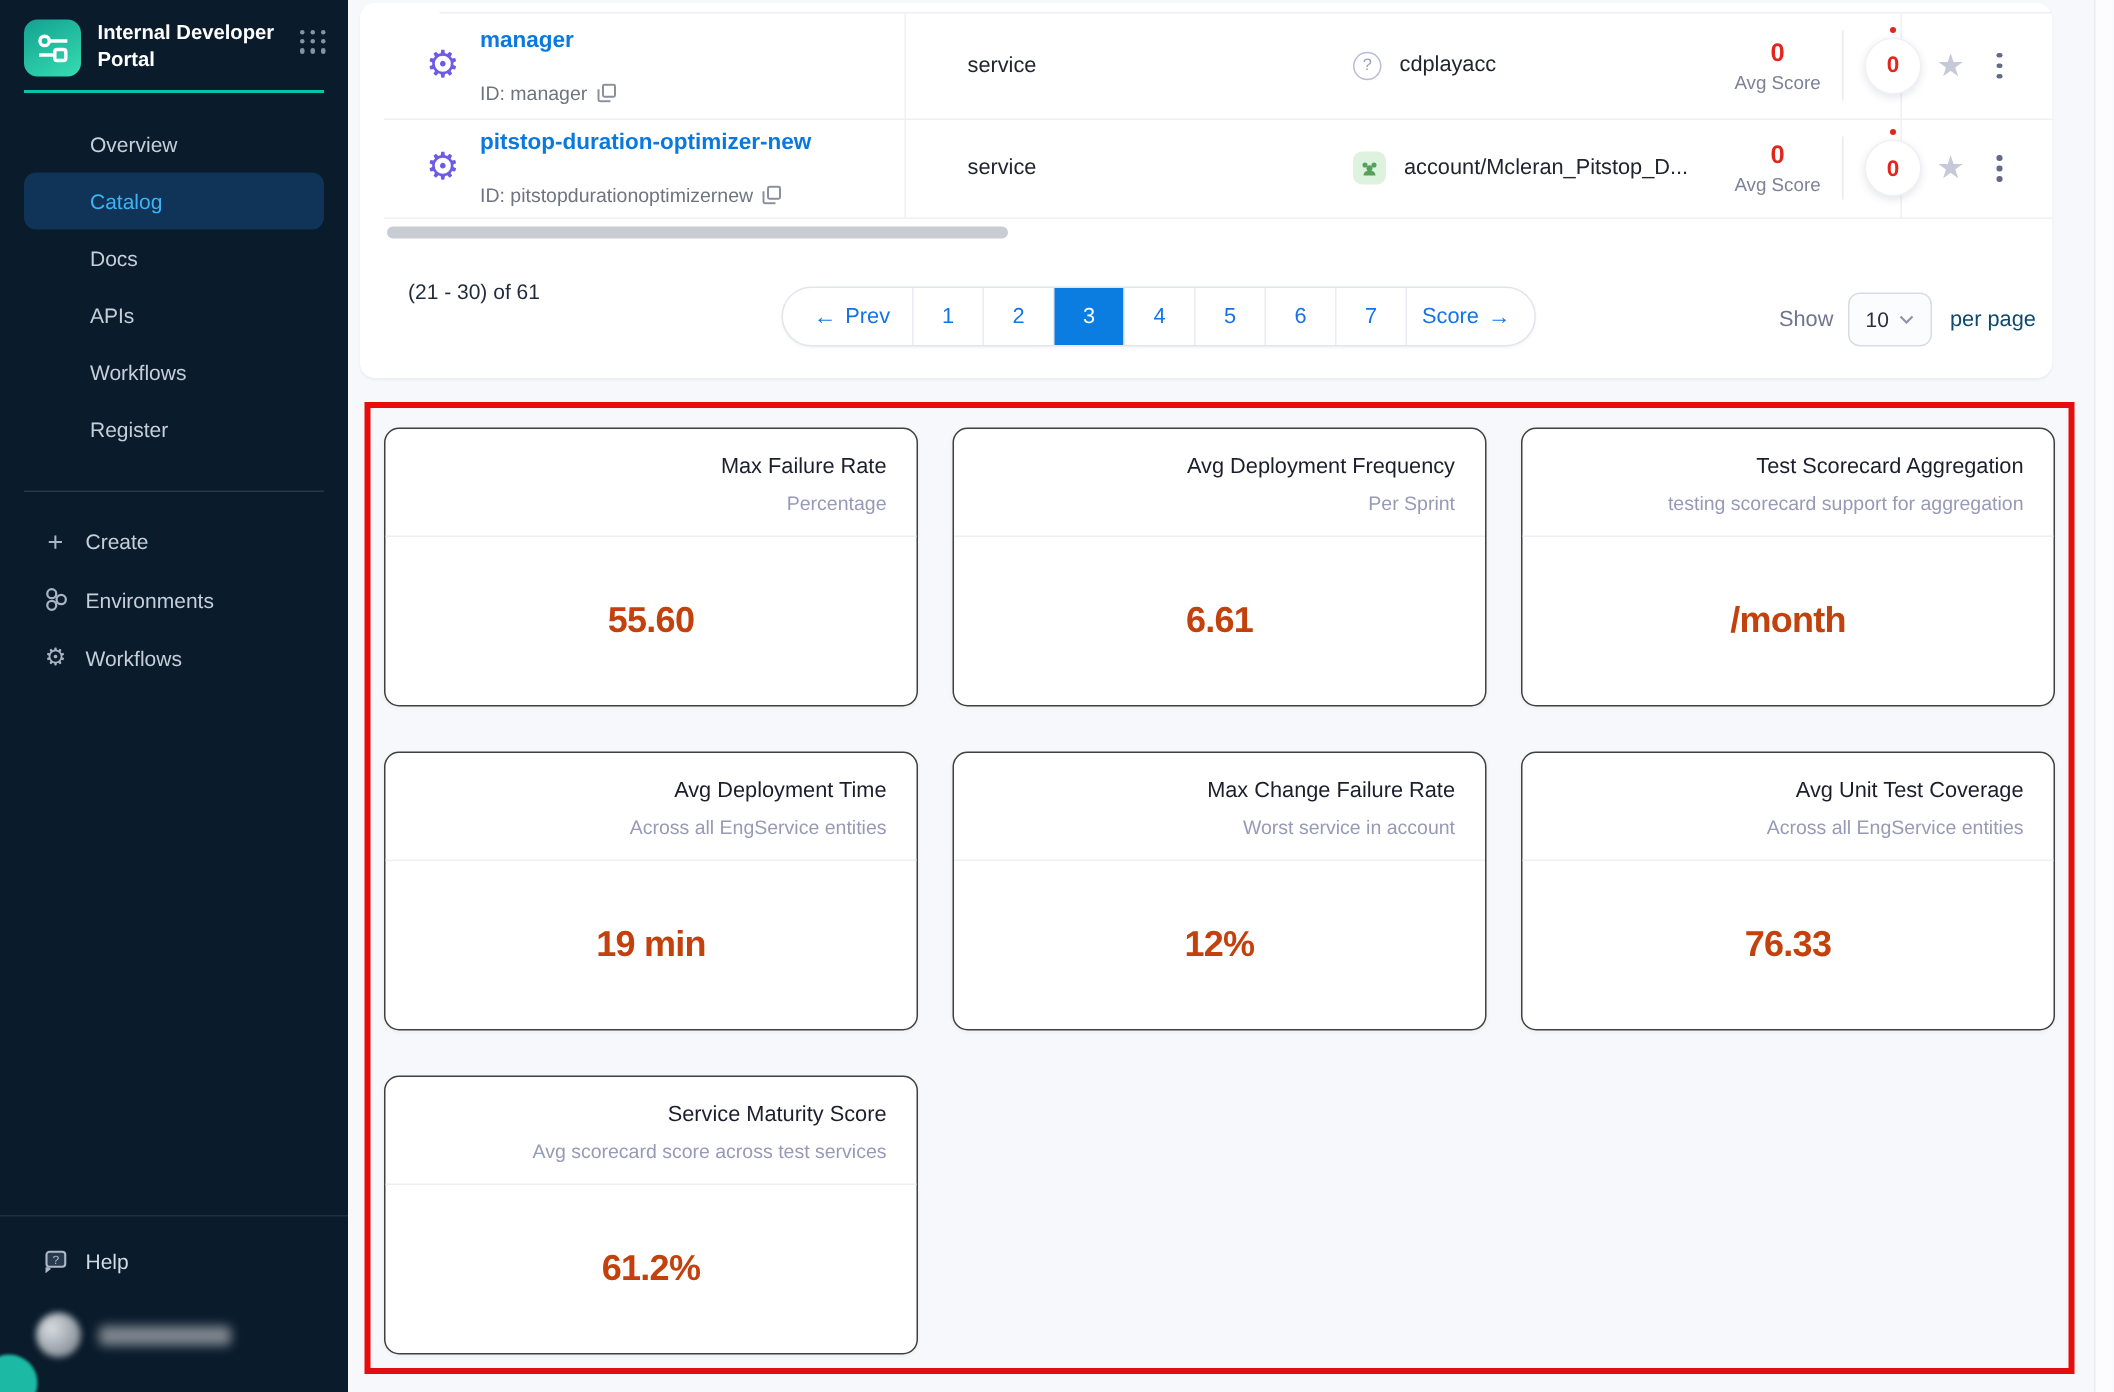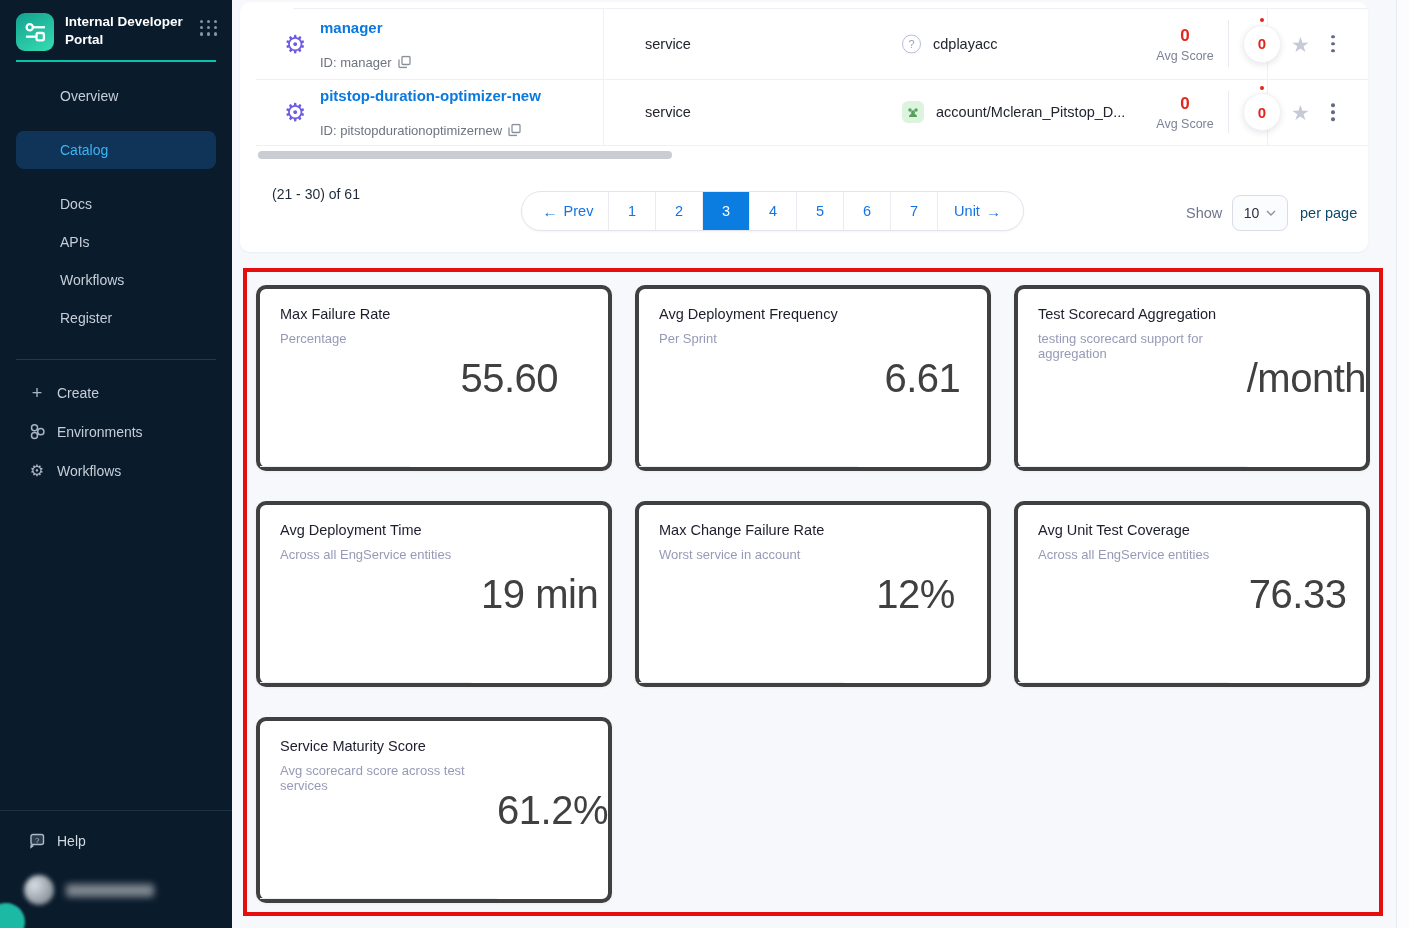--- a/index.html
+++ b/index.html
@@ -14,21 +14,21 @@
   
   .sidebar{position:absolute;left:0;top:0;width:232px;height:928px;background:#0a1b2c;z-index:5;overflow:hidden;}
   .brand{display:flex;align-items:flex-start;padding:13px 14px 0 16px;}
   .logo-box{width:38px;height:38px;border-radius:9px;background:linear-gradient(150deg,#13a191,#36ddb1);display:flex;align-items:center;justify-content:center;flex:none;}
   .brand-title{color:#ffffff;font-size:13.5px;font-weight:bold;line-height:1.3;width:118px;margin-left:11px;}
   .grid-icon{margin-left:auto;margin-top:7px;display:grid;grid-template-columns:repeat(3,4px);gap:3px;cursor:pointer;}
   .grid-icon i{width:3.2px;height:3.2px;background:#8494a8;border-radius:50%;}
   .brand-underline{height:2px;background:#04c5ab;margin:9px 16px 0 16px;}
   .side-nav{margin-top:15px;}
   .nav-item{height:38px;display:flex;align-items:center;padding-left:60px;color:#c6ced8;font-size:14px;cursor:pointer;}
-  .nav-item.active{margin:16px 16px;padding-left:44px;background:#0f3457;border-radius:8px;color:#3db3f5;}
+  .nav-item.active{margin:0 16px;padding-left:44px;background:#0f3457;border-radius:8px;color:#3db3f5;}
   .side-divider{height:1px;background:#24374b;margin:22px 16px 13px 16px;}
   .action-item{height:39px;display:flex;align-items:center;padding-left:28px;color:#c6ced8;font-size:14px;cursor:pointer;}
   .action-icon{width:18px;display:flex;align-items:center;justify-content:center;color:#9fadbd;margin-right:11px;flex:none;}
   .plus-glyph{font-size:18px;line-height:1;color:#aab6c4;}
   .gear-glyph-small{font-size:16px;line-height:1;color:#a9b4c2;}
   .side-footer{position:absolute;left:0;right:0;top:810px;border-top:1px solid #1d3144;}
   .help-item{height:38px;margin-top:11px;display:flex;align-items:center;padding-left:28px;color:#d2d9e2;font-size:14px;cursor:pointer;}
   .user-row{display:flex;align-items:center;padding-left:24px;margin-top:15px;cursor:pointer;}
   .avatar-blur{width:30px;height:30px;border-radius:50%;background:radial-gradient(circle at 35% 35%,#d8dde2,#6c757f);filter:blur(2px);flex:none;}
   .name-blur{width:88px;height:13px;border-radius:3px;background:#8b9299;filter:blur(3.5px);margin-left:12px;opacity:.9;}
@@ -72,25 +72,25 @@
   .pager-num{width:47px;}
   .pager-num.active{background:#0b7ce0;color:#fff;}
   .show-label{position:absolute;left:946px;top:203px;font-size:14.5px;color:#70758e;}
   .page-size{position:absolute;left:992px;top:193px;width:56px;height:36px;border:1px solid #d9dce6;border-radius:8px;background:#fbfcfe;display:flex;align-items:center;justify-content:center;font-size:14px;color:#2b2f3e;cursor:pointer;}
   .chev{margin-left:7px;display:inline-flex;}
   .perpage-label{position:absolute;left:1060px;top:203px;font-size:14.5px;color:#0c4a6e;}
 
   
   .annotation{position:absolute;left:243px;top:268px;width:1140px;height:648px;border:4px solid #e50d0d;z-index:4;pointer-events:none;}
   .cards{position:absolute;left:256px;top:285px;width:1114px;display:grid;grid-template-columns:repeat(3,356px);column-gap:23px;row-gap:30px;z-index:2;}
-  .card{height:186px;background:#fff;border:4px solid #404040;border-radius:10px;box-shadow:0 1px 3px rgba(30,40,70,.05);display:flex;}
+  .card{height:186px;background:#fff;border:1px solid #404040;border-radius:10px;box-shadow:0 1px 3px rgba(30,40,70,.05);display:flex;flex-direction:column;text-align:right;}
   .card-head{padding:17px 20px 14px 20px;border-bottom:1px solid #edeff4;}
   .card-title{font-size:14.5px;color:#1d1e2d;}
   .card-sub{font-size:13px;color:#979ab6;margin-top:9px;}
-  .card-value{flex:1;display:flex;align-items:center;justify-content:center;font-size:40px;font-weight:normal;color:#404040;letter-spacing:-.5px;}
+  .card-value{flex:1;display:flex;align-items:center;justify-content:center;font-size:24px;font-weight:bold;color:#c2410c;letter-spacing:-.5px;}
 </style>
 </head>
 <body>
 
 <div class="sidebar">
   <div class="brand">
     <div class="logo-box">
       <svg width="23" height="23" viewBox="0 0 22 22" fill="none">
         <circle cx="5.5" cy="6" r="3" stroke="#ffffff" stroke-width="2.2"></circle>
         <line x1="8.5" y1="6" x2="20" y2="6" stroke="#ffffff" stroke-width="2.2"></line>
@@ -263,21 +263,21 @@
       <span>Prev</span>
     </div>
     <div class="pager-cell pager-num">1</div>
     <div class="pager-cell pager-num">2</div>
     <div class="pager-cell pager-num active">3</div>
     <div class="pager-cell pager-num">4</div>
     <div class="pager-cell pager-num">5</div>
     <div class="pager-cell pager-num">6</div>
     <div class="pager-cell pager-num">7</div>
     <div class="pager-cell pager-next">
-      <span>Unit</span>
+      <span>Score</span>
       <span class="pager-arrow">→</span>
     </div>
   </div>
   <div class="show-label">Show</div>
   <div class="page-size">
     <span>10</span>
     <span class="chev">
       <svg width="10" height="6" viewBox="0 0 10 6" fill="none">
           <path d="M1 1 L5 5 L9 1" stroke="#8d91a5" stroke-width="1.4"></path>
         </svg>

